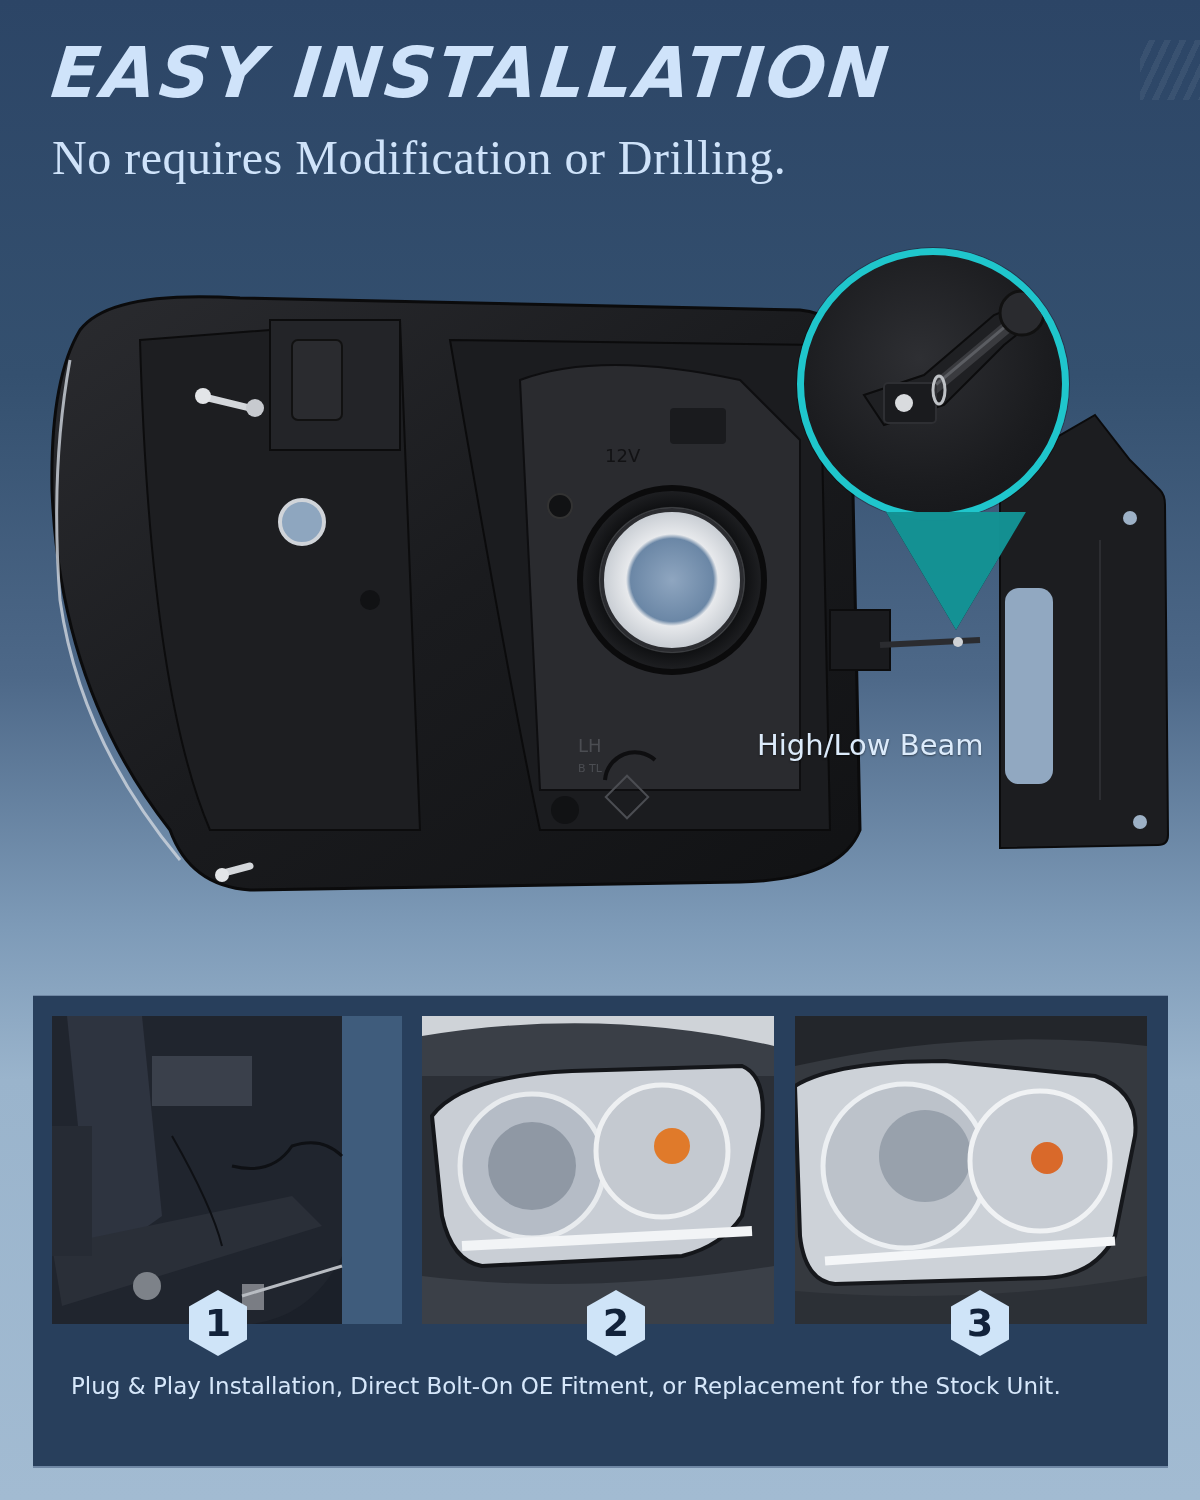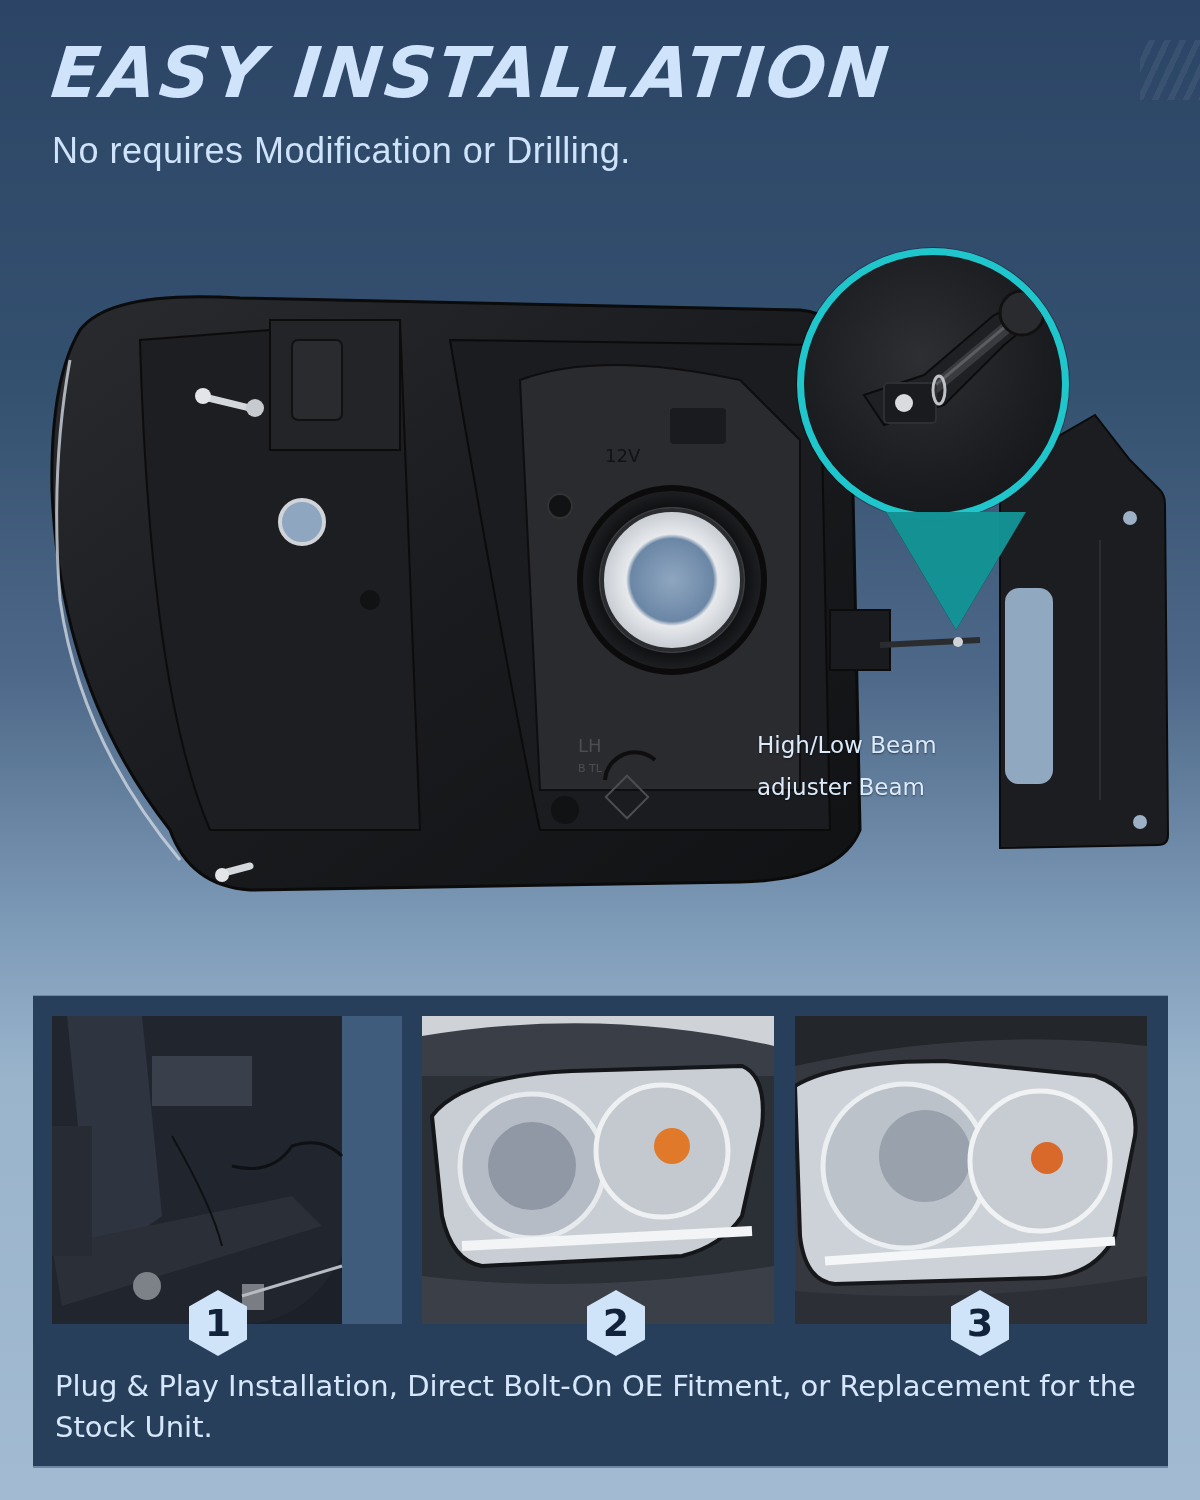--- a/index.html
+++ b/index.html
@@ -13,22 +13,22 @@
     position: absolute; left: 52px; top: 38px;
     font-family: "DejaVu Sans", sans-serif;
     font-weight: bold; font-style: italic;
     font-size: 70px; letter-spacing: 3px;
     color: #cfe3fa;
     transform: skewX(-6deg);
     line-height: 1;
   }
   .subhead {
     position: absolute; left: 52px; top: 130px;
-    font-family: Liberation Sans, sans-serif;
-    font-size: 36px; color: #cfe3fa;
+    font-family: Liberation Serif, serif;
+    font-size: 48px; color: #cfe3fa;
     letter-spacing: 0.5px;
   }
   .deco-stripes {
     position: absolute; right: 0; top: 40px; width: 60px; height: 60px;
     background: repeating-linear-gradient(115deg, rgba(255,255,255,0.0) 0 8px, rgba(255,255,255,0.06) 8px 14px);
   }
 
   
   .housing {
     position: absolute; left: 40px; top: 270px; width: 1000px; height: 640px;
@@ -46,21 +46,21 @@
   .pointer {
     position: absolute; left: 886px; top: 512px; width: 0; height: 0;
     border-left: 70px solid transparent;
     border-right: 70px solid transparent;
     border-top: 118px solid rgba(22,168,170,0.85);
     filter: drop-shadow(0 0 0 #000);
   }
   .beam-caption {
     position: absolute; left: 757px; top: 724px;
     font-family: "DejaVu Sans", sans-serif;
-    font-size: 23px; line-height: 42px; color: #dcebfb;
+    font-size: 29px; line-height: 42px; color: #dcebfb;
     text-shadow: 0 1px 2px rgba(0,0,0,0.5);
   }
 
   
   .panel {
     position: absolute; left: 33px; top: 996px; width: 1135px; height: 470px;
     background: #283f5c;
     box-shadow: 0 2px 0 #6f87a4, 0 -1px 0 #6f87a4;
   }
   .photo {
@@ -75,23 +75,23 @@
     background: #cfe4f8;
     clip-path: polygon(50% 0%, 100% 25%, 100% 75%, 50% 100%, 0% 75%, 0% 25%);
     display: flex; align-items: center; justify-content: center;
     font-family: "DejaVu Sans", sans-serif; font-weight: bold;
     font-size: 38px; color: #12223a;
   }
   .hex-1 { left: 156px; }
   .hex-2 { left: 554px; }
   .hex-3 { left: 918px; }
   .panel-text {
-    position: absolute; left: 22px; top: 370px; width: 1090px;
-    font-family: "DejaVu Sans", sans-serif;
-    font-size: 29px; line-height: 41px; color: #d6e7fa;
+    position: absolute; left: 38px; top: 370px; width: 1090px;
+    font-family: "DejaVu Sans", sans-serif;
+    font-size: 23px; line-height: 41px; color: #d6e7fa;
   }
 </style>
 </head>
 <body>
 
 <div class="deco-stripes"></div>
 
 <h1 class="headline">EASY INSTALLATION</h1>
 <div class="subhead">No requires Modification or Drilling.</div>
 
@@ -178,21 +178,20 @@
     <circle cx="218" cy="58" r="22" fill="#2a2b2f" stroke="#111" stroke-width="3"></circle>
     <rect x="80" y="128" width="52" height="40" rx="4" fill="#1a1b1e" stroke="#2e2f33" stroke-width="2"></rect>
     <circle cx="100" cy="148" r="9" fill="#d9dbde"></circle>
     <ellipse cx="135" cy="135" rx="6" ry="14" fill="none" stroke="#bfc2c6" stroke-width="3"></ellipse>
   </svg>
 </div>
 <div class="pointer"></div>
 
 <div class="beam-caption">
   <div>High/Low Beam</div>
-  <div>adjuster Beam</div>
 </div>
 
 <section class="panel">
   <div class="photo photo-1">
     <svg width="350" height="308" viewBox="0 0 350 308">
       <rect x="0" y="0" width="290" height="308" fill="#1b2029"></rect>
       <path d="M0 0 L290 0 L290 240 Q260 300 200 308 L0 308 Z" fill="#20252e"></path>
       <path d="M15 0 L90 0 L110 200 L40 250 Z" fill="#2e3440"></path>
       <path d="M100 40 L200 40 L200 90 L100 90 Z" fill="#3a404b"></path>
       <path d="M0 230 L240 180 L270 210 L10 290 Z" fill="#2a2f38"></path>

